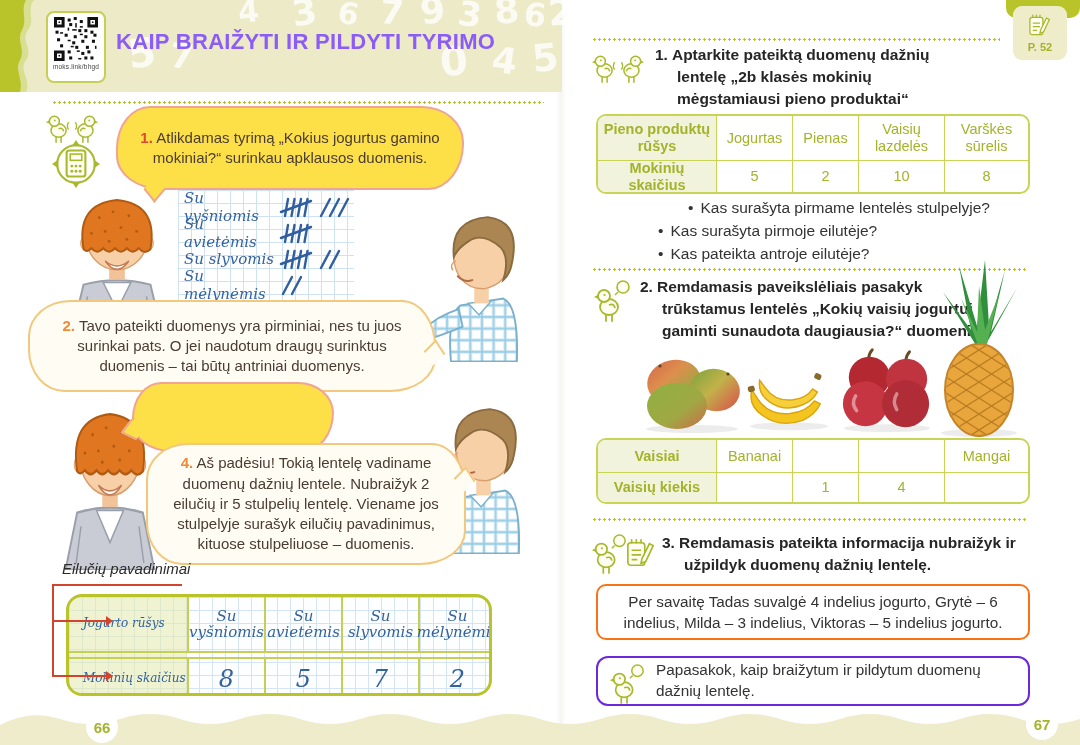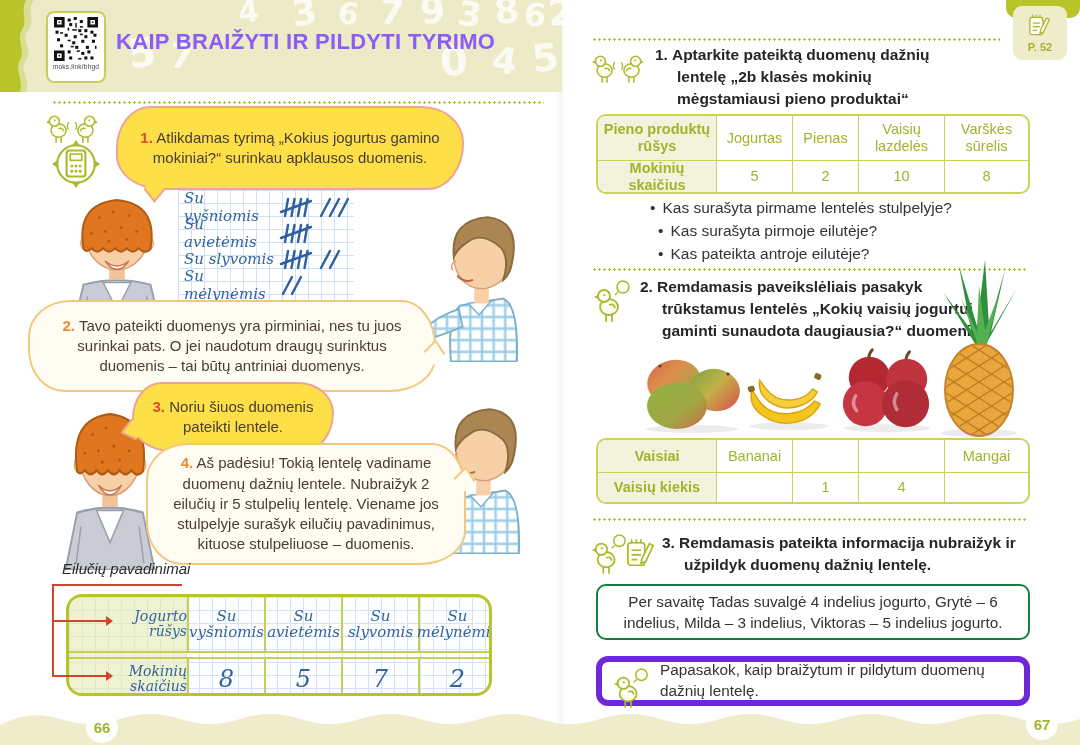--- a/index.html
+++ b/index.html
@@ -52,21 +52,21 @@
            border-left:7px solid #d2442e;z-index:6;}
 
   
   .ltable{position:absolute;left:66px;top:594px;width:426px;height:102px;border:3px solid #b9c42a;
           border-radius:16px;overflow:hidden;display:grid;grid-template-columns:118px 77px 77px 77px 77px;
           grid-template-rows:54px 8px 40px;background-color:#fdfeff;
           background-image:linear-gradient(#d4e4f2 1px,transparent 1px),linear-gradient(90deg,#d4e4f2 1px,transparent 1px);
           background-size:13px 13px;z-index:1;box-sizing:border-box;}
   .lcell{display:flex;align-items:center;justify-content:center;text-align:center;
          font-family:"DejaVu Serif",serif;font-style:italic;color:#33639f;font-size:15px;line-height:1.1;}
-  .lcell.c0{justify-content:flex-start;padding-left:26px;background:rgba(228,233,172,.55);font-size:14px;text-align:right;}
+  .lcell.c0{justify-content:flex-start;padding-left:14px;background:rgba(228,233,172,.55);font-size:12px;text-align:center;}
   .lcell.bl{border-left:2px solid #c5cf54;}
   .lsp{border-top:2px solid #c5cf54;border-bottom:2px solid #c5cf54;}
   .lsp.c0{background:rgba(228,233,172,.55);}
   .lval{font-size:24px;}
 
   
   .band{position:absolute;left:0;bottom:0;z-index:7;}
   .pgnum{position:absolute;width:32px;height:32px;border-radius:50%;background:#fff;color:#a3b32b;
          font-weight:bold;font-size:15px;display:flex;align-items:center;justify-content:center;z-index:8;}
 
@@ -86,24 +86,24 @@
   .q::before{content:"\2022";margin-right:7px;color:#333;}
 
   .gtable{position:absolute;border:2px solid #c9d455;border-radius:10px;overflow:hidden;display:grid;
           grid-template-columns:118px 76px 66px 86px 84px;background:#fff;z-index:2;box-sizing:content-box;}
   .gcell{display:flex;align-items:center;justify-content:center;text-align:center;color:#a3b32b;
          font-size:14.5px;line-height:1.15;padding:2px 4px;box-sizing:border-box;}
   .gcell.h0{background:#f2f3dd;font-weight:bold;}
   .gcell.bl{border-left:1.5px solid #c9d455;}
   .gcell.bt{border-top:1.5px solid #c9d455;}
 
-  .infobox{position:absolute;left:596px;top:584px;width:434px;height:56px;border:2px solid #15803d;
+  .infobox{position:absolute;left:596px;top:584px;width:434px;height:56px;border:2px solid #f97316;
            border-radius:10px;background:#fff;display:flex;align-items:center;justify-content:center;
            text-align:center;font-size:15.3px;color:#333;line-height:1.4;padding:4px 14px;box-sizing:border-box;z-index:2;}
-  .advicebox{position:absolute;left:596px;top:656px;width:434px;height:50px;border:6px solid #6d28d9;
+  .advicebox{position:absolute;left:596px;top:656px;width:434px;height:50px;border:2px solid #6d28d9;
              border-radius:12px;background:#fff;display:flex;align-items:center;font-size:15.3px;color:#333;
              line-height:1.35;padding:4px 12px 4px 58px;box-sizing:border-box;z-index:2;}
   .advice-bird{position:absolute;left:10px;top:6px;}
 
   .icon{position:absolute;z-index:3;}
   .gutter{position:absolute;left:556px;top:0;width:10px;height:745px;
           background:linear-gradient(90deg,transparent,rgba(120,120,90,.07),transparent);z-index:0;}
 </style>
 </head>
 <body>
@@ -307,21 +307,20 @@
 
   <div class="bub pink" style="left:116px;top:106px;width:348px;height:84px;">
     <div><span class="num">1.</span> <span>Atlikdamas tyrimą „Kokius jogurtus gamino mokiniai?“ surinkau apklausos duomenis.</span></div>
     <i class="tail" style="left:28px;bottom:-10px;transform:rotate(-50deg) skew(-12deg);"></i>
   </div>
   <div class="bub yellow" style="left:28px;top:300px;width:408px;height:92px;">
     <div><span class="num">2.</span> <span>Tavo pateikti duomenys yra pirminiai, nes tu juos surinkai pats. O jei naudotum draugų surinktus duomenis – tai būtų antriniai duomenys.</span></div>
     <i class="tail" style="right:-9px;top:42px;transform:rotate(135deg) skew(-12deg);"></i>
   </div>
   <div class="bub pink" style="left:132px;top:382px;width:202px;height:70px;">
-    <div><span class="num">3.</span> <span>Noriu šiuos duomenis pateikti lentele.</span></div>
     <i class="tail" style="left:-9px;bottom:12px;transform:rotate(25deg) skew(-12deg);"></i>
   </div>
   <div class="bub yellow" style="left:146px;top:443px;width:320px;height:122px;">
     <div><span class="num">4.</span> <span>Aš padėsiu! Tokią lentelę vadiname duomenų dažnių lentele. Nubraižyk 2 eilučių ir 5 stulpelių lentelę. Viename jos stulpelyje surašyk eilučių pavadinimus, kituose stulpeliuose – duomenis.</span></div>
     <i class="tail" style="right:-9px;top:26px;transform:rotate(135deg) skew(-12deg);"></i>
   </div>
 
   <div class="tallybox">
     <div class="trow">
       <span class="tlabel">Su vyšniomis</span>
@@ -429,21 +428,21 @@
     <div class="gcell bl">Pienas</div>
     <div class="gcell bl">Vaisių lazdelės</div>
     <div class="gcell bl">Varškės sūrelis</div>
     <div class="gcell h0 bt">Mokinių skaičius</div>
     <div class="gcell bl bt">5</div>
     <div class="gcell bl bt">2</div>
     <div class="gcell bl bt">10</div>
     <div class="gcell bl bt">8</div>
   </div>
 
-  <div class="q" style="left:650px;top:196px;">Kas surašyta pirmame lentelės stulpelyje?</div>
+  <div class="q" style="left:688px;top:196px;">Kas surašyta pirmame lentelės stulpelyje?</div>
   <div class="q" style="left:658px;top:219px;">Kas surašyta pirmoje eilutėje?</div>
   <div class="q" style="left:658px;top:242px;">Kas pateikta antroje eilutėje?</div>
 
   <div class="dots" style="left:592px;top:268px;width:434px;"></div>
 
   <svg class="icon" style="left:592px;top:280px" width="40" height="42" viewBox="0 0 40 42">
     <g transform="translate(2,4)">
         <use href="#bird"></use>
       </g>
     <circle cx="31" cy="7" r="6" fill="#fdfdf2" stroke="#a9b92c" stroke-width="1.6"></circle>

